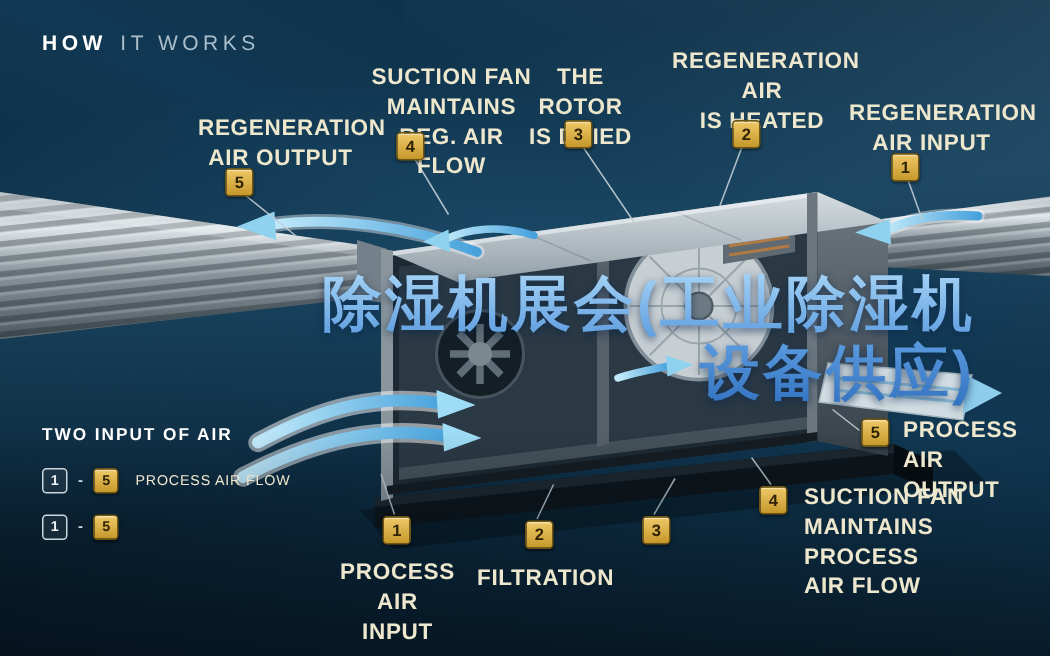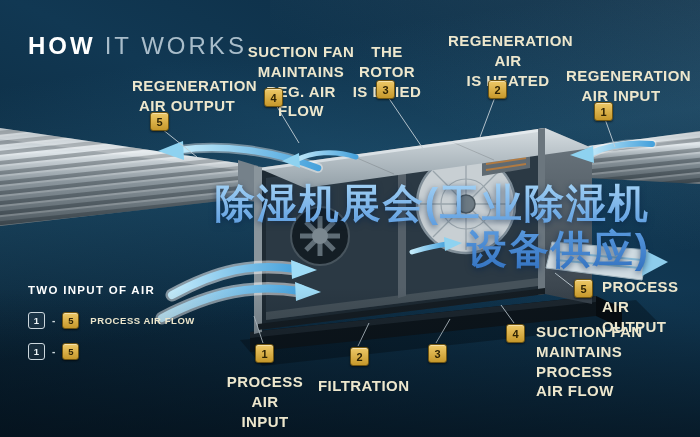--- a/index.html
+++ b/index.html
@@ -13,21 +13,21 @@
   .band1 { left:-90px; top:30px; width:920px; height:270px;
     background:linear-gradient(180deg,rgba(52,116,150,0) 0%,rgba(52,116,150,.26) 48%,rgba(16,48,66,0) 100%);
     transform:rotate(-9deg); }
   .band2 { left:0; bottom:0; width:700px; height:150px;
     background:linear-gradient(180deg,rgba(4,14,22,0),rgba(3,12,20,.6)); }
   .band3 { right:0; top:0; width:430px; height:250px;
     background:linear-gradient(208deg,rgba(140,190,220,.14),rgba(140,190,220,0) 55%); }
 
   .scene { position:absolute; left:0; top:0; z-index:2; }
 
-  .title { position:absolute; left:28px; top:32px; z-index:6; font-size:24px; letter-spacing:3px; white-space:nowrap; }
+  .title { position:absolute; left:28px; top:20px; z-index:6; font-size:14px; letter-spacing:3px; white-space:nowrap; }
   .title-bold { font-weight:800; color:#ffffff; }
   .title-light { font-weight:300; color:#a9bdca; margin-left:9px; }
 
   .watermark {
     position:absolute; left:50px; top:180px; width:600px; z-index:4;
     text-align:right; font-size:40px; font-weight:bold; letter-spacing:2px;
     line-height:1.16; white-space:pre-line; color:#5a9de0;
     filter:drop-shadow(0 2px 3px rgba(8,35,70,.65));
   }
   @supports (-webkit-background-clip: text) {
@@ -51,21 +51,21 @@
     display:flex; align-items:center; justify-content:center;
     box-shadow:0 1px 2px rgba(0,0,0,.55), inset 0 1px 0 rgba(255,255,255,.45);
   }
   .badge-sm { position:static; width:15px; height:15px; font-size:9.5px; display:inline-flex; flex:0 0 auto; }
   .badge-outline { background:rgba(255,255,255,.06); border:1px solid #ccd7dd; color:#eef4f7; box-shadow:none; }
 
   .legend { position:absolute; left:28px; top:284px; z-index:6; }
   .legend-title { font-size:11.5px; font-weight:bold; color:#ffffff; letter-spacing:1.3px; margin-bottom:16px; }
   .legend-row { display:flex; align-items:center; gap:7px; margin-bottom:14px; }
   .legend-dash { color:#cdd8de; font-size:10px; font-weight:bold; }
-  .legend-label { font-size:9.5px; font-weight:bold; color:#ece6cc; letter-spacing:.55px; margin-left:4px; text-transform:uppercase; }
+  .legend-label { font-size:9.5px; font-weight:normal; color:#ece6cc; letter-spacing:.55px; margin-left:4px; text-transform:uppercase; }
 </style>
 </head>
 <body>
 
 <div class="stage">
 
   <div class="band band1"></div>
   <div class="band band3"></div>
 
   <svg class="scene" width="700" height="437" viewBox="0 0 700 437">

